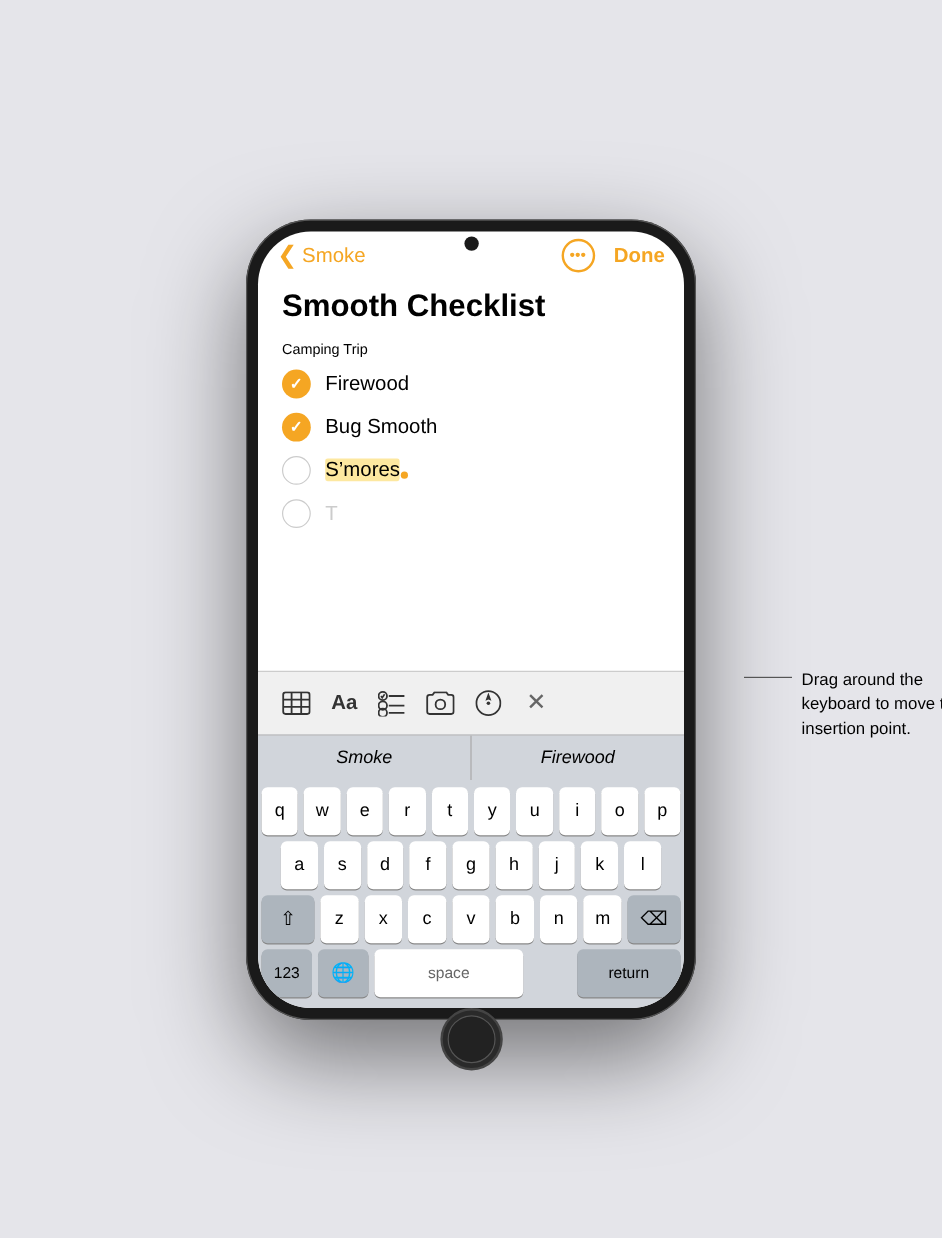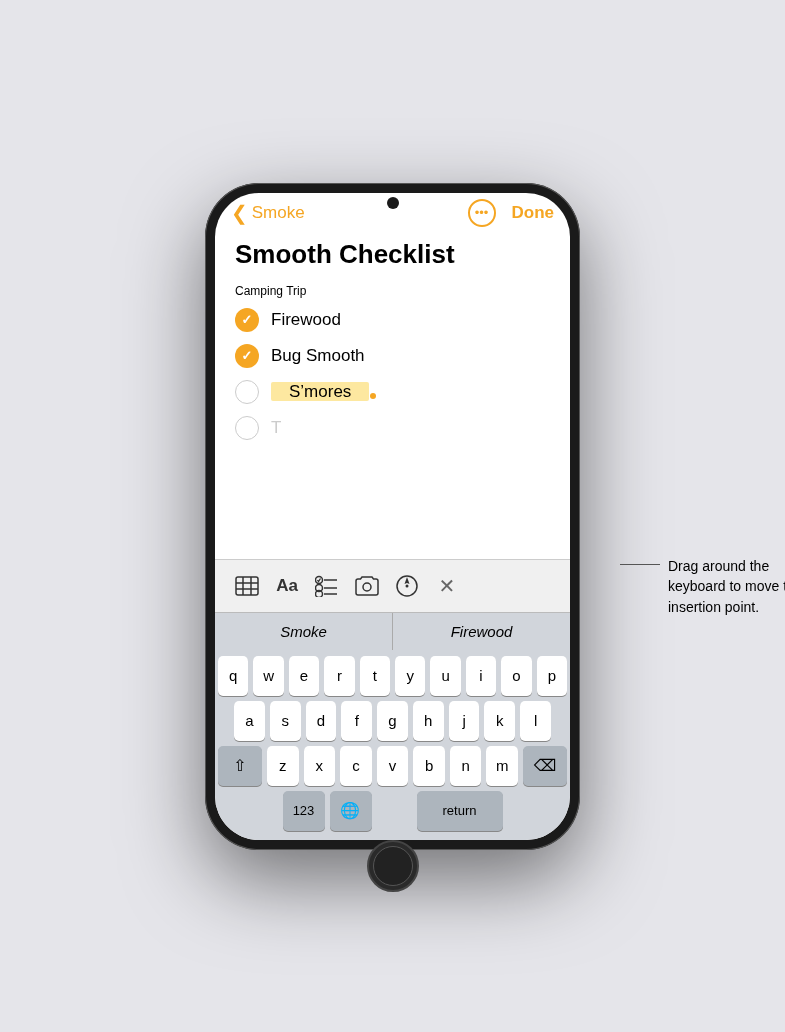--- a/index.html
+++ b/index.html
@@ -219,21 +219,21 @@
       font-size: 13px;
       font-weight: 700;
     }
     .item-text {
       font-size: 17px;
       color: #000;
     }
     .item-text-highlighted {
       background: #fde8a0;
       border-radius: 2px;
-      padding: 0 18px;
+      padding: 0 0;
     }
     .cursor-dot {
       display: inline-block;
       width: 6px;
       height: 6px;
       background: #f5a623;
       border-radius: 50%;
       position: relative;
       top: 2px;
       margin-left: 1px;
@@ -488,20 +488,21 @@
           <div class="kb-key">n</div>
           <div class="kb-key">m</div>
           <div class="kb-key kb-key-special kb-key-wide" style="font-size:16px;">⌫</div>
         </div>
 
         <div class="kb-row">
           <div class="kb-key kb-key-special kb-key-numbers">123</div>
           <div class="kb-key kb-key-special kb-key-emoji">
             <span class="kb-globe">🌐</span>
           </div>
+          <div class="kb-key kb-spacebar" style="font-size:13px; color:#666;">space</div>
           <div class="kb-key kb-key-special kb-key-return">return</div>
         </div>
       </div>
 
     </div>
 
     <div class="home-button">
       <div class="home-button-inner"></div>
     </div>
   </div>

